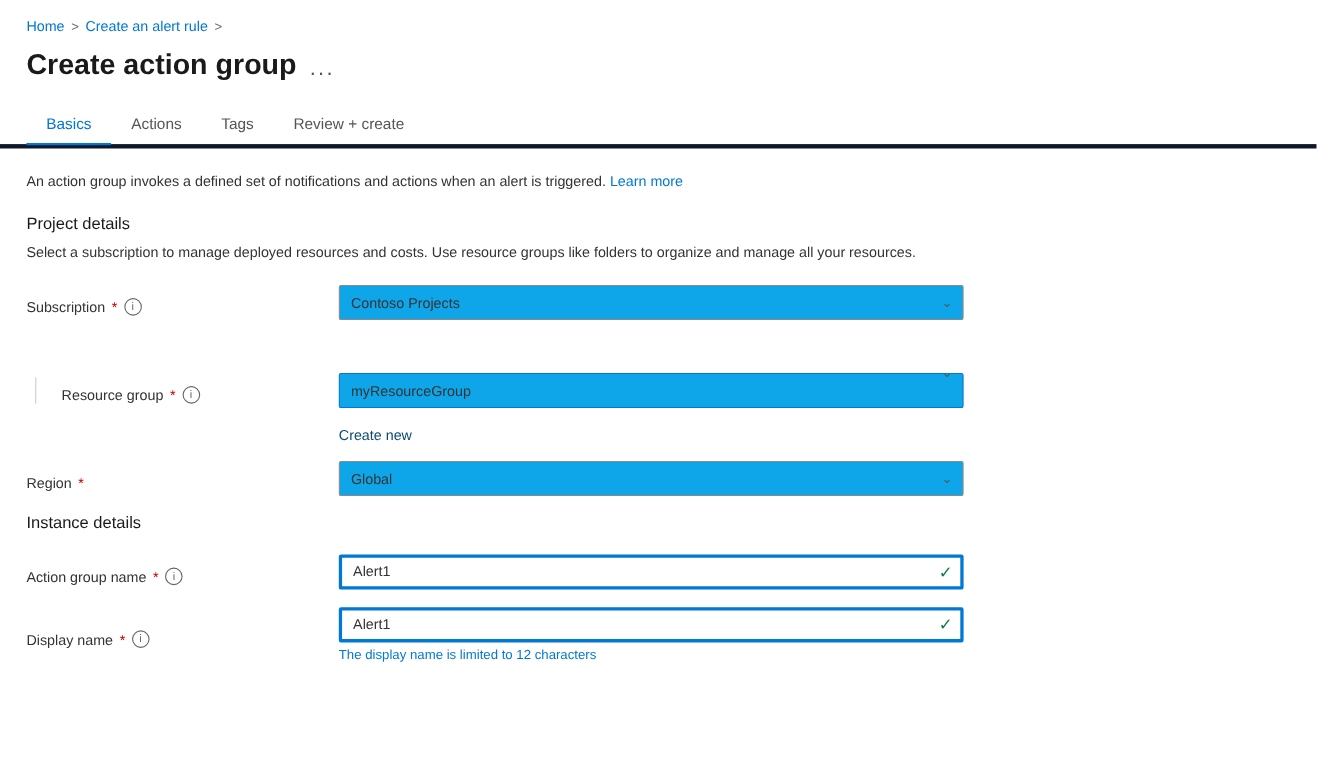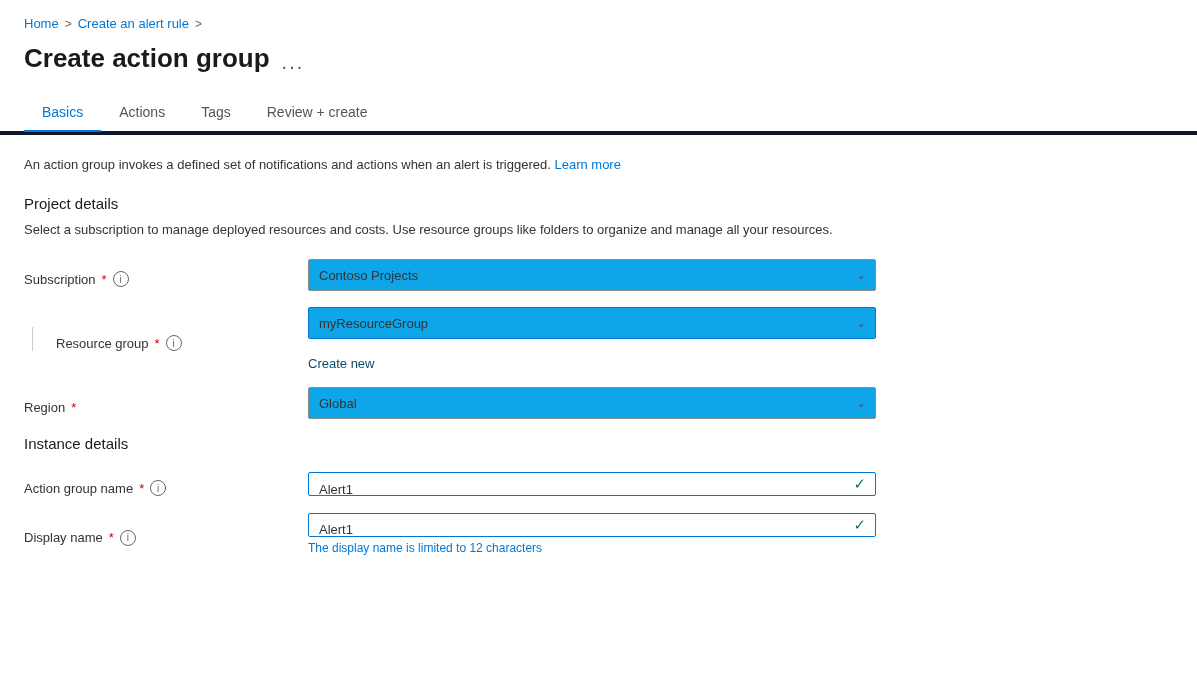--- a/index.html
+++ b/index.html
@@ -170,42 +170,43 @@
       color: #555;
       font-size: 12px;
     }
 
     .input-wrapper {
       position: relative;
       width: 100%;
     }
     .input-wrapper input {
       width: 100%;
-      padding: 16px 36px 6px 10px;
-      border: 1px solid #be185d;
+      padding: 4px 36px 6px 10px;
+      border: 3px solid #be185d;
       border-radius: 2px;
       font-size: 13px;
       color: #333;
-      height: 16px;
+      height: 32px;
       outline: none;
     }
     .input-wrapper.validated input {
       border-color: #0078d4;
     }
     .input-check {
       position: absolute;
       right: 10px;
       top: 50%;
       transform: translateY(-50%);
       color: #0a7c3e;
       font-size: 15px;
     }
 
     .resource-group-select {
       border-color: #0078d4 !important;
+      margin-top: 32px;
     }
 
     .create-new-link {
       display: inline-block;
       margin-top: 17px;
       font-size: 13px;
       color: #0c4a6e;
       text-decoration: none;
       cursor: pointer;
     }

